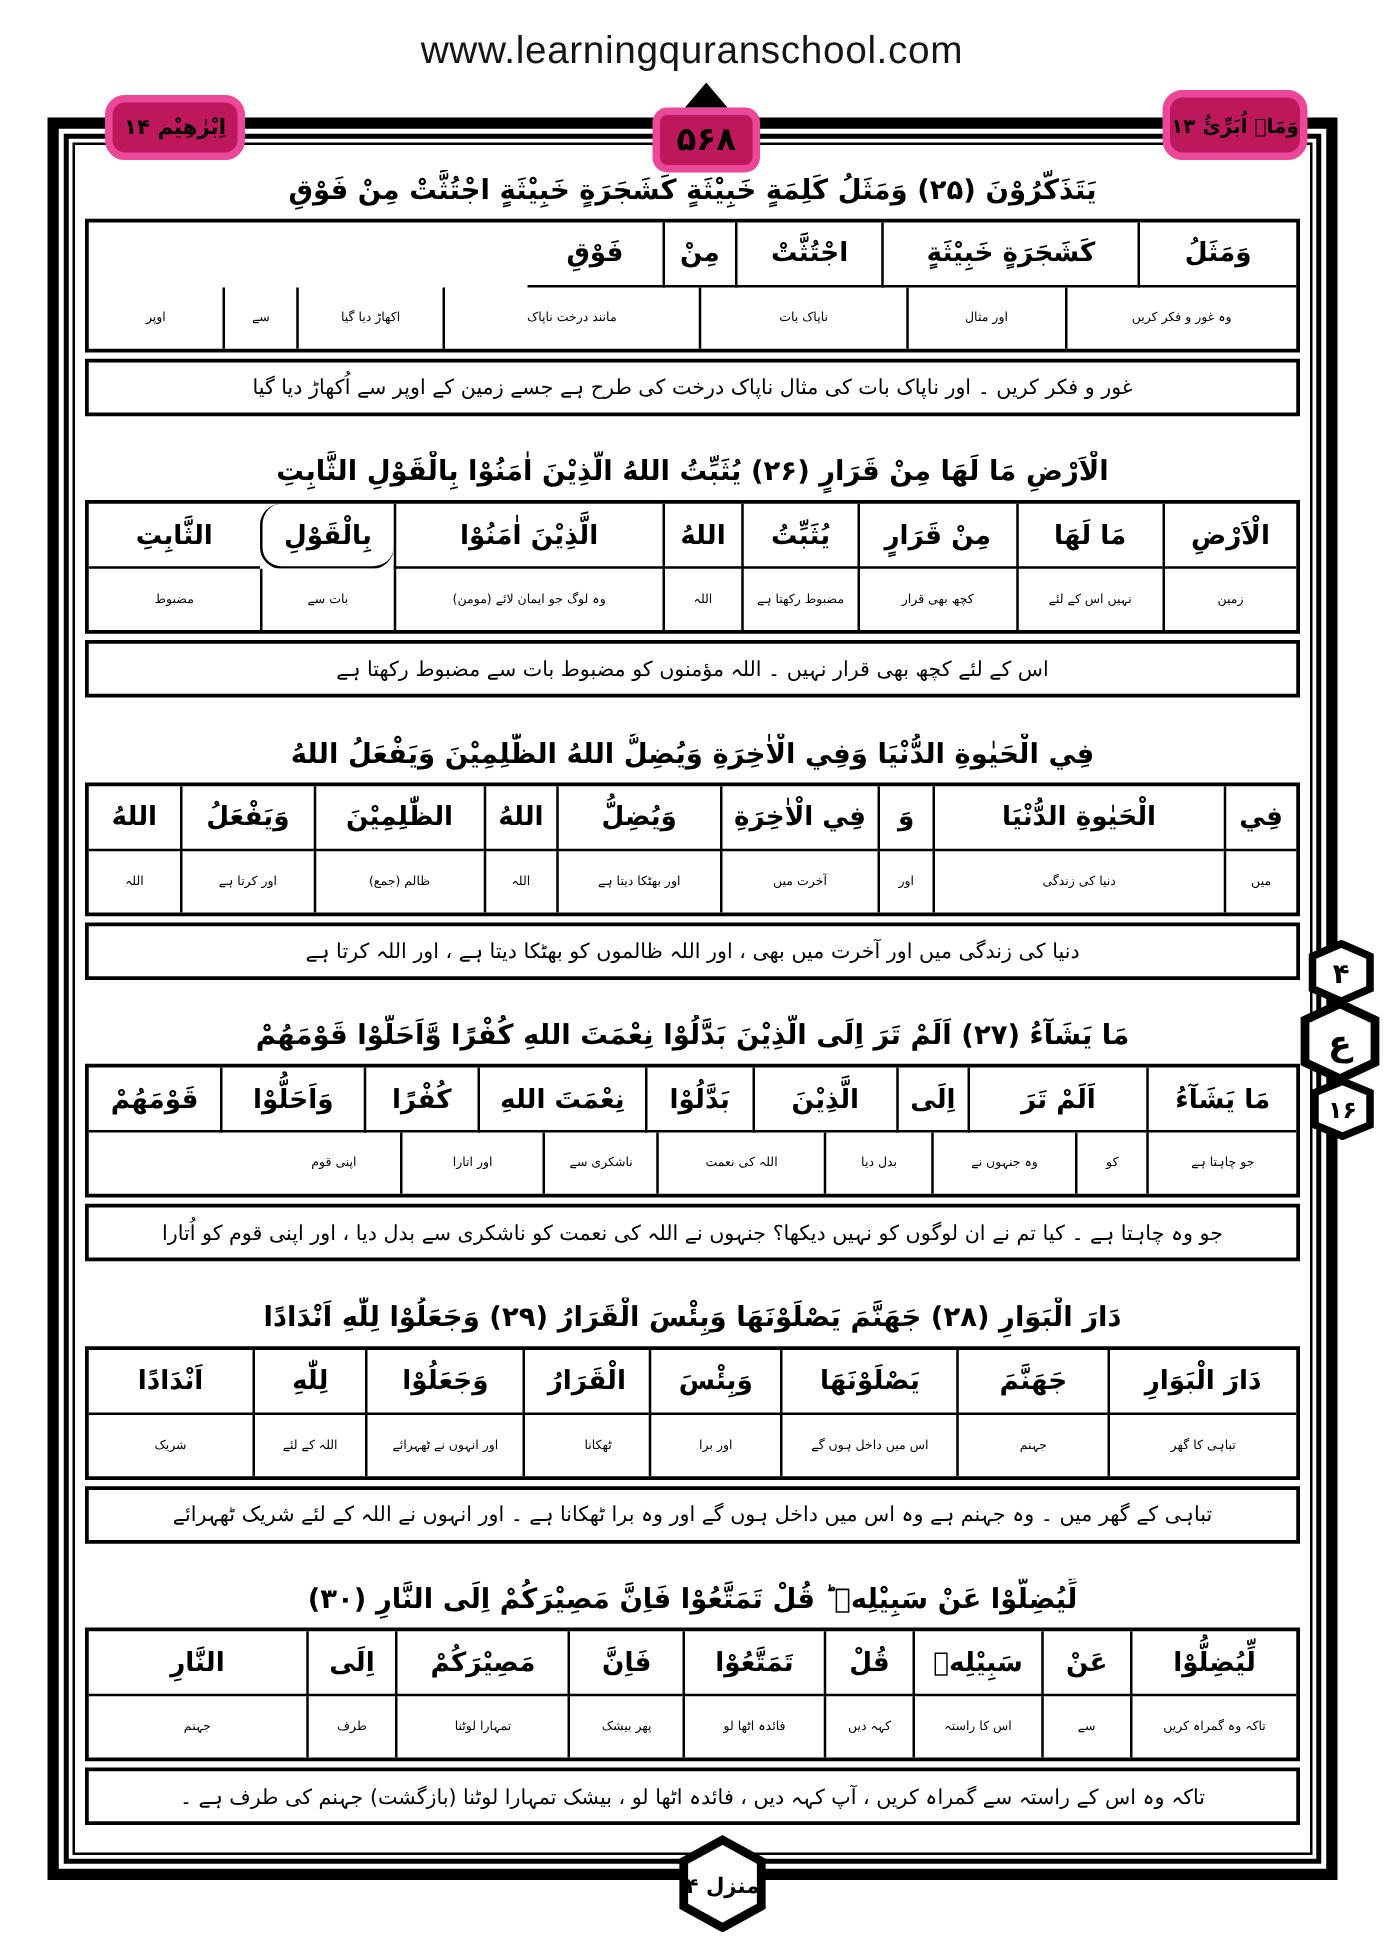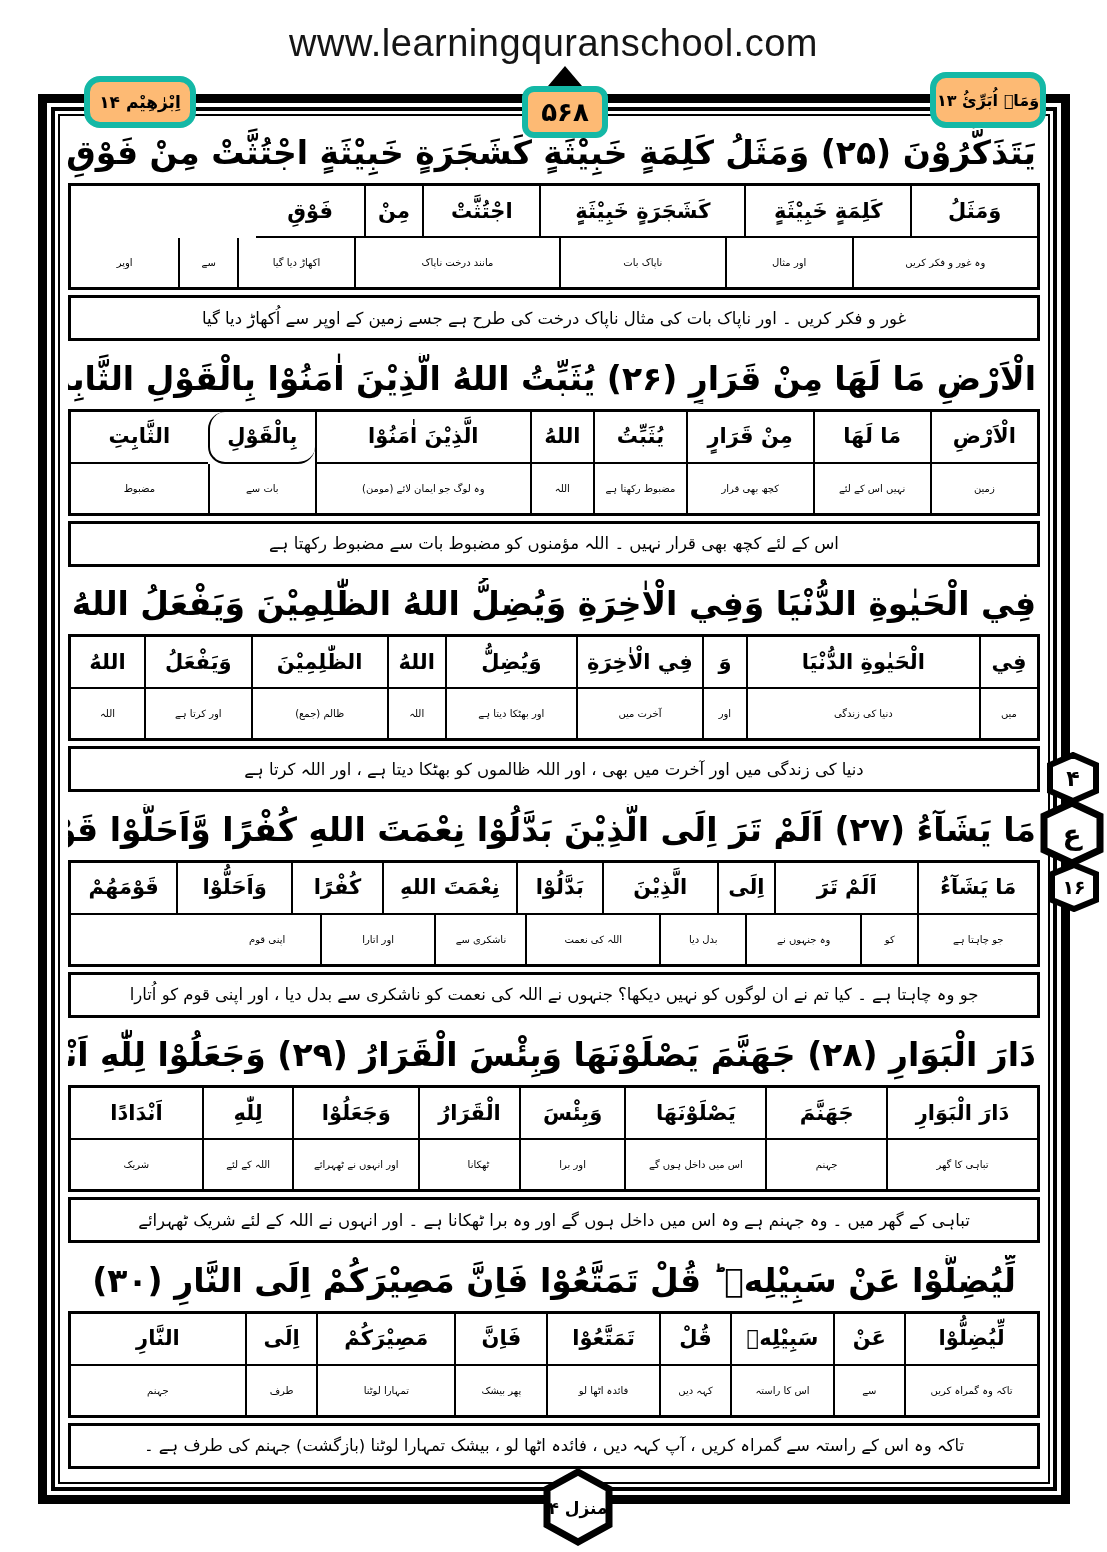--- a/index.html
+++ b/index.html
@@ -5,54 +5,54 @@
   html,body { margin:0; padding:0; }
   body {
     width:1107px; height:1552px;
     background:#ffffff;
     font-family:"DejaVu Sans", sans-serif;
     position:relative;
     color:#000;
   }
   .site-url {
     position:absolute; top:22px; left:0; width:100%;
-    text-align:center; font-size:38px; letter-spacing:0.5px;
+    text-align:center; font-size:31px; letter-spacing:0.5px;
     font-family:"Liberation Sans", sans-serif; color:#151515;
   }
   
   .frame {
     position:absolute; left:38px; top:94px; width:1032px; height:1410px;
     border:9px solid #000; box-sizing:border-box; background:#fff;
   }
   .frame-mid { position:absolute; inset:4px; border:4px solid #000; }
   .frame-in  { position:absolute; inset:3px; border:2px solid #000;
                padding:8px 8px 10px 8px; display:flex; flex-direction:column; gap:6px;
                box-sizing:border-box; }
   
   .badge {
-    position:absolute; background:#fdba74; border:6px solid #14b8a6;
+    position:absolute; background:#be185d; border:6px solid #ec4899;
     border-radius:16px; display:flex; align-items:center; justify-content:center;
     direction:rtl; font-weight:bold; z-index:5; box-sizing:border-box; text-align:center;
   }
   .badge-surah { left:84px;  top:76px;  width:112px; height:52px; font-size:17px; }
   .badge-juz   { left:930px; top:72px;  width:116px; height:56px; font-size:16px; }
   .badge-page  { left:522px; top:86px;  width:86px;  height:52px; font-size:26px; border-radius:12px; }
   .badge-page::before {
     content:""; position:absolute; top:-26px; left:50%; transform:translateX(-50%);
     border:17px solid transparent; border-bottom:20px solid #000; border-top:none;
   }
   
   .hex { position:absolute; z-index:6; }
   .hex text { font-family:"DejaVu Sans", sans-serif; font-weight:bold; }
   
   .blocks { flex:1; display:flex; flex-direction:column; justify-content:space-between; gap:5px; }
   .block { flex:1 1 0; display:flex; flex-direction:column; justify-content:center; gap:5px; min-height:0; }
   .verse {
     direction:rtl; text-align:center; font-weight:bold;
-    font-size:33px; line-height:1.55; white-space:nowrap; overflow:hidden;
+    font-size:22px; line-height:1.55; white-space:nowrap; overflow:hidden;
     padding:0 4px;
   }
   .word-table { border:3px solid #000; box-sizing:border-box; }
   .wrow { display:flex; direction:rtl; }
   .wrow .cell {
     box-sizing:border-box; border-left:2px solid #000;
     display:flex; align-items:center; justify-content:center;
     text-align:center; padding:1px 3px; overflow:hidden;
   }
   .wrow .cell:last-child { border-left:none; }
@@ -75,21 +75,20 @@
 
 <div class="frame">
   <div class="frame-mid">
     <div class="frame-in">
       <div class="blocks">
   <div class="block">
     <div class="verse">يَتَذَكَّرُوْنَ (۲۵) وَمَثَلُ كَلِمَةٍ خَبِيْثَةٍ كَشَجَرَةٍ خَبِيْثَةٍ اجْتُثَّتْ مِنْ فَوْقِ</div>
     <div class="word-table">
       <div class="wrow ar-row">
                 <div class="cell" style="width: 13.131%;">وَمَثَلُ</div>
-                <div class="cell" style="width: 17.172%;">كَلِمَةٍ خَبِيْثَةٍ</div>
                 <div class="cell" style="width: 21.212%;">كَشَجَرَةٍ خَبِيْثَةٍ</div>
                 <div class="cell" style="width: 12.121%;">اجْتُثَّتْ</div>
                 <div class="cell" style="width: 6.061%;">مِنْ</div>
                 <div class="cell" style="width: 11.111%;">فَوْقِ</div>
               </div>
       <div class="wrow ur-row">
                 <div class="cell" style="width: 19.192%;">وہ غور و فکر کریں</div>
                 <div class="cell" style="width: 13.131%;">اور مثال</div>
                 <div class="cell" style="width: 17.172%;">ناپاک بات</div>
                 <div class="cell" style="width: 21.212%;">مانند درخت ناپاک</div>

